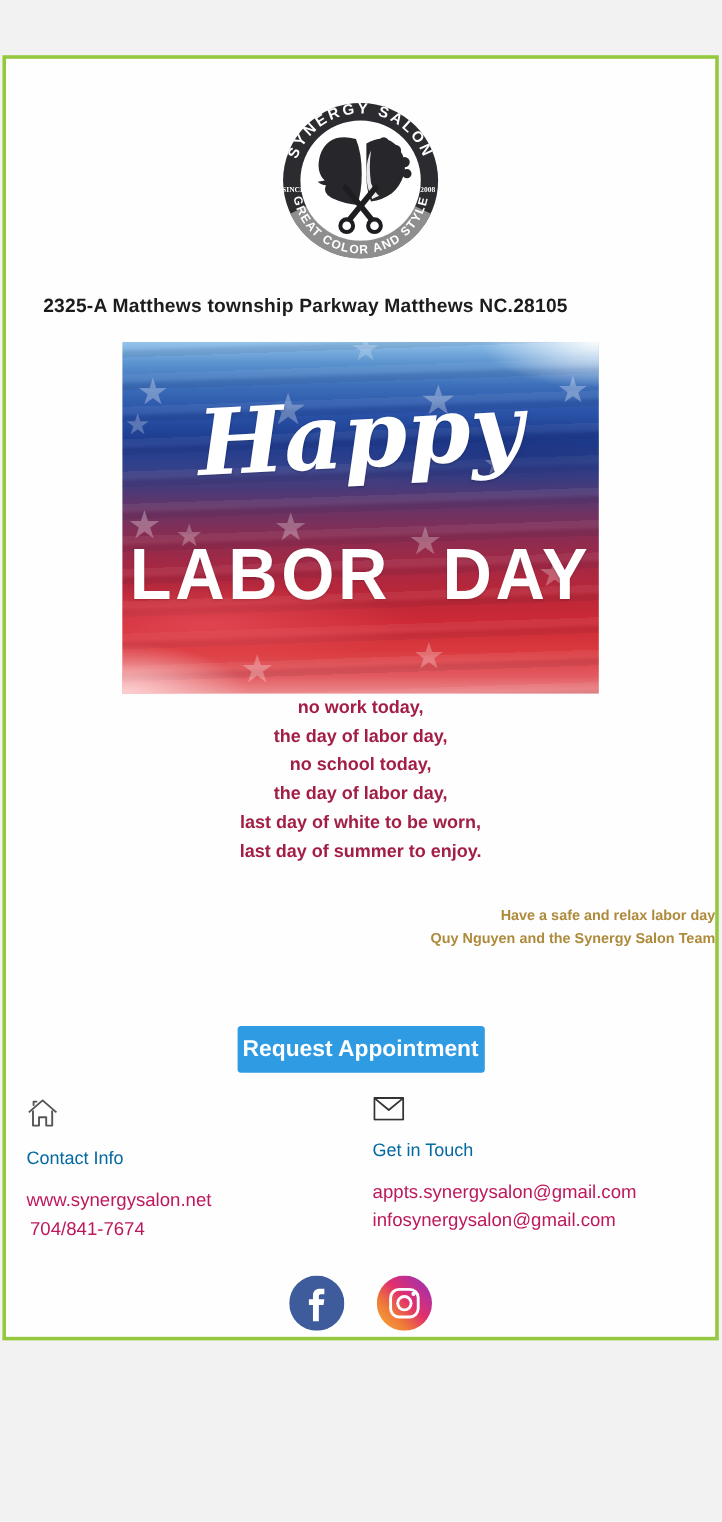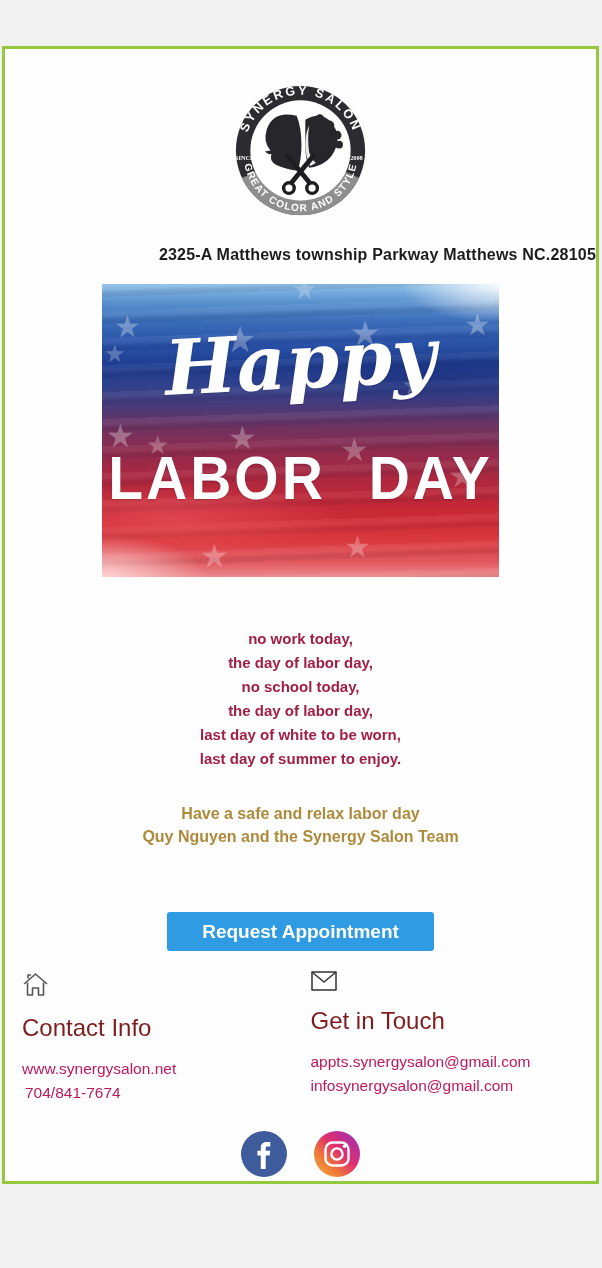--- a/index.html
+++ b/index.html
@@ -17,25 +17,26 @@
     border:3px solid #94c83e;
     box-sizing:border-box;
     width:597px;
   }
   
   .logo-wrap{padding-top:34px;text-align:center;}
   .logo-wrap svg{display:inline-block;}
   
   .address{
     margin-top:24px;
-    text-align:right;
+    text-align:left;
     font-size:16px;
     font-weight:bold;
     color:#1c1c1c;
     letter-spacing:0.2px;
+    margin-left:31px;
   }
   
   .hero{
     position:relative;
     width:397px;height:293px;
     margin:20px auto 0 auto;
     overflow:hidden;
     background:
       radial-gradient(ellipse 140px 55px at 100% 0%, rgba(255,255,255,0.95), rgba(255,255,255,0) 70%),
       radial-gradient(ellipse 150px 60px at 0% 100%, rgba(255,218,218,0.9), rgba(255,218,218,0) 70%),
@@ -66,54 +67,54 @@
     font-weight:bold;
     font-size:57px;line-height:1;
     color:#ffffff;
     letter-spacing:3px;
     word-spacing:24px;
     white-space:nowrap;
     transform:scaleY(1.06);
     text-shadow:0 1px 2px rgba(40,0,0,0.2);
   }
   
-  .poem{margin-top:50px;text-align:center;}
+  .poem{text-align:center;}
   .poem-line{
     font-size:15px;font-weight:bold;line-height:24px;
     color:#a21e45;
   }
   
   .signoff{margin-top:34px;text-align:center;}
   .signoff-line{
-    font-size:16px;font-weight:bold;color:#ae8a3b;
+    font-size:12px;font-weight:bold;color:#ae8a3b;text-align:right;
   }
   .signoff-line + .signoff-line{margin-top:5px;}
   
   .cta-row{margin-top:66px;text-align:center;}
   .cta{
     display:inline-block;
-    width:267px;height:39px;line-height:39px;
+    width:206px;height:39px;line-height:39px;
     background:#2e9be2;
     color:#ffffff;
     font-size:19px;font-weight:bold;
     text-align:center;text-decoration:none;
     border-radius:3px;
     cursor:pointer;
   }
   
   .footer{
     display:flex;
     margin-top:20px;
   }
   .footer-col{width:50%;box-sizing:border-box;}
   .footer-col.left{padding-left:17px;}
   .footer-col.right{padding-left:10px;}
   .footer-icon{display:block;margin-bottom:16px;}
   .footer-heading{
-    font-size:24px;color:#7f1d1d;font-weight:normal;margin:0 0 15px 0;
+    font-size:15px;color:#0369a1;font-weight:normal;margin:0 0 15px 0;
   }
   .footer-link{
     font-size:15.5px;color:#be185d;line-height:24px;
     text-decoration:none;display:block;
   }
   .footer-link.indent{padding-left:3px;}
   
   .social{margin-top:26px;text-align:center;}
   .social a{display:inline-block;margin:0 11px;text-decoration:none;}
   .social svg{display:block;}

